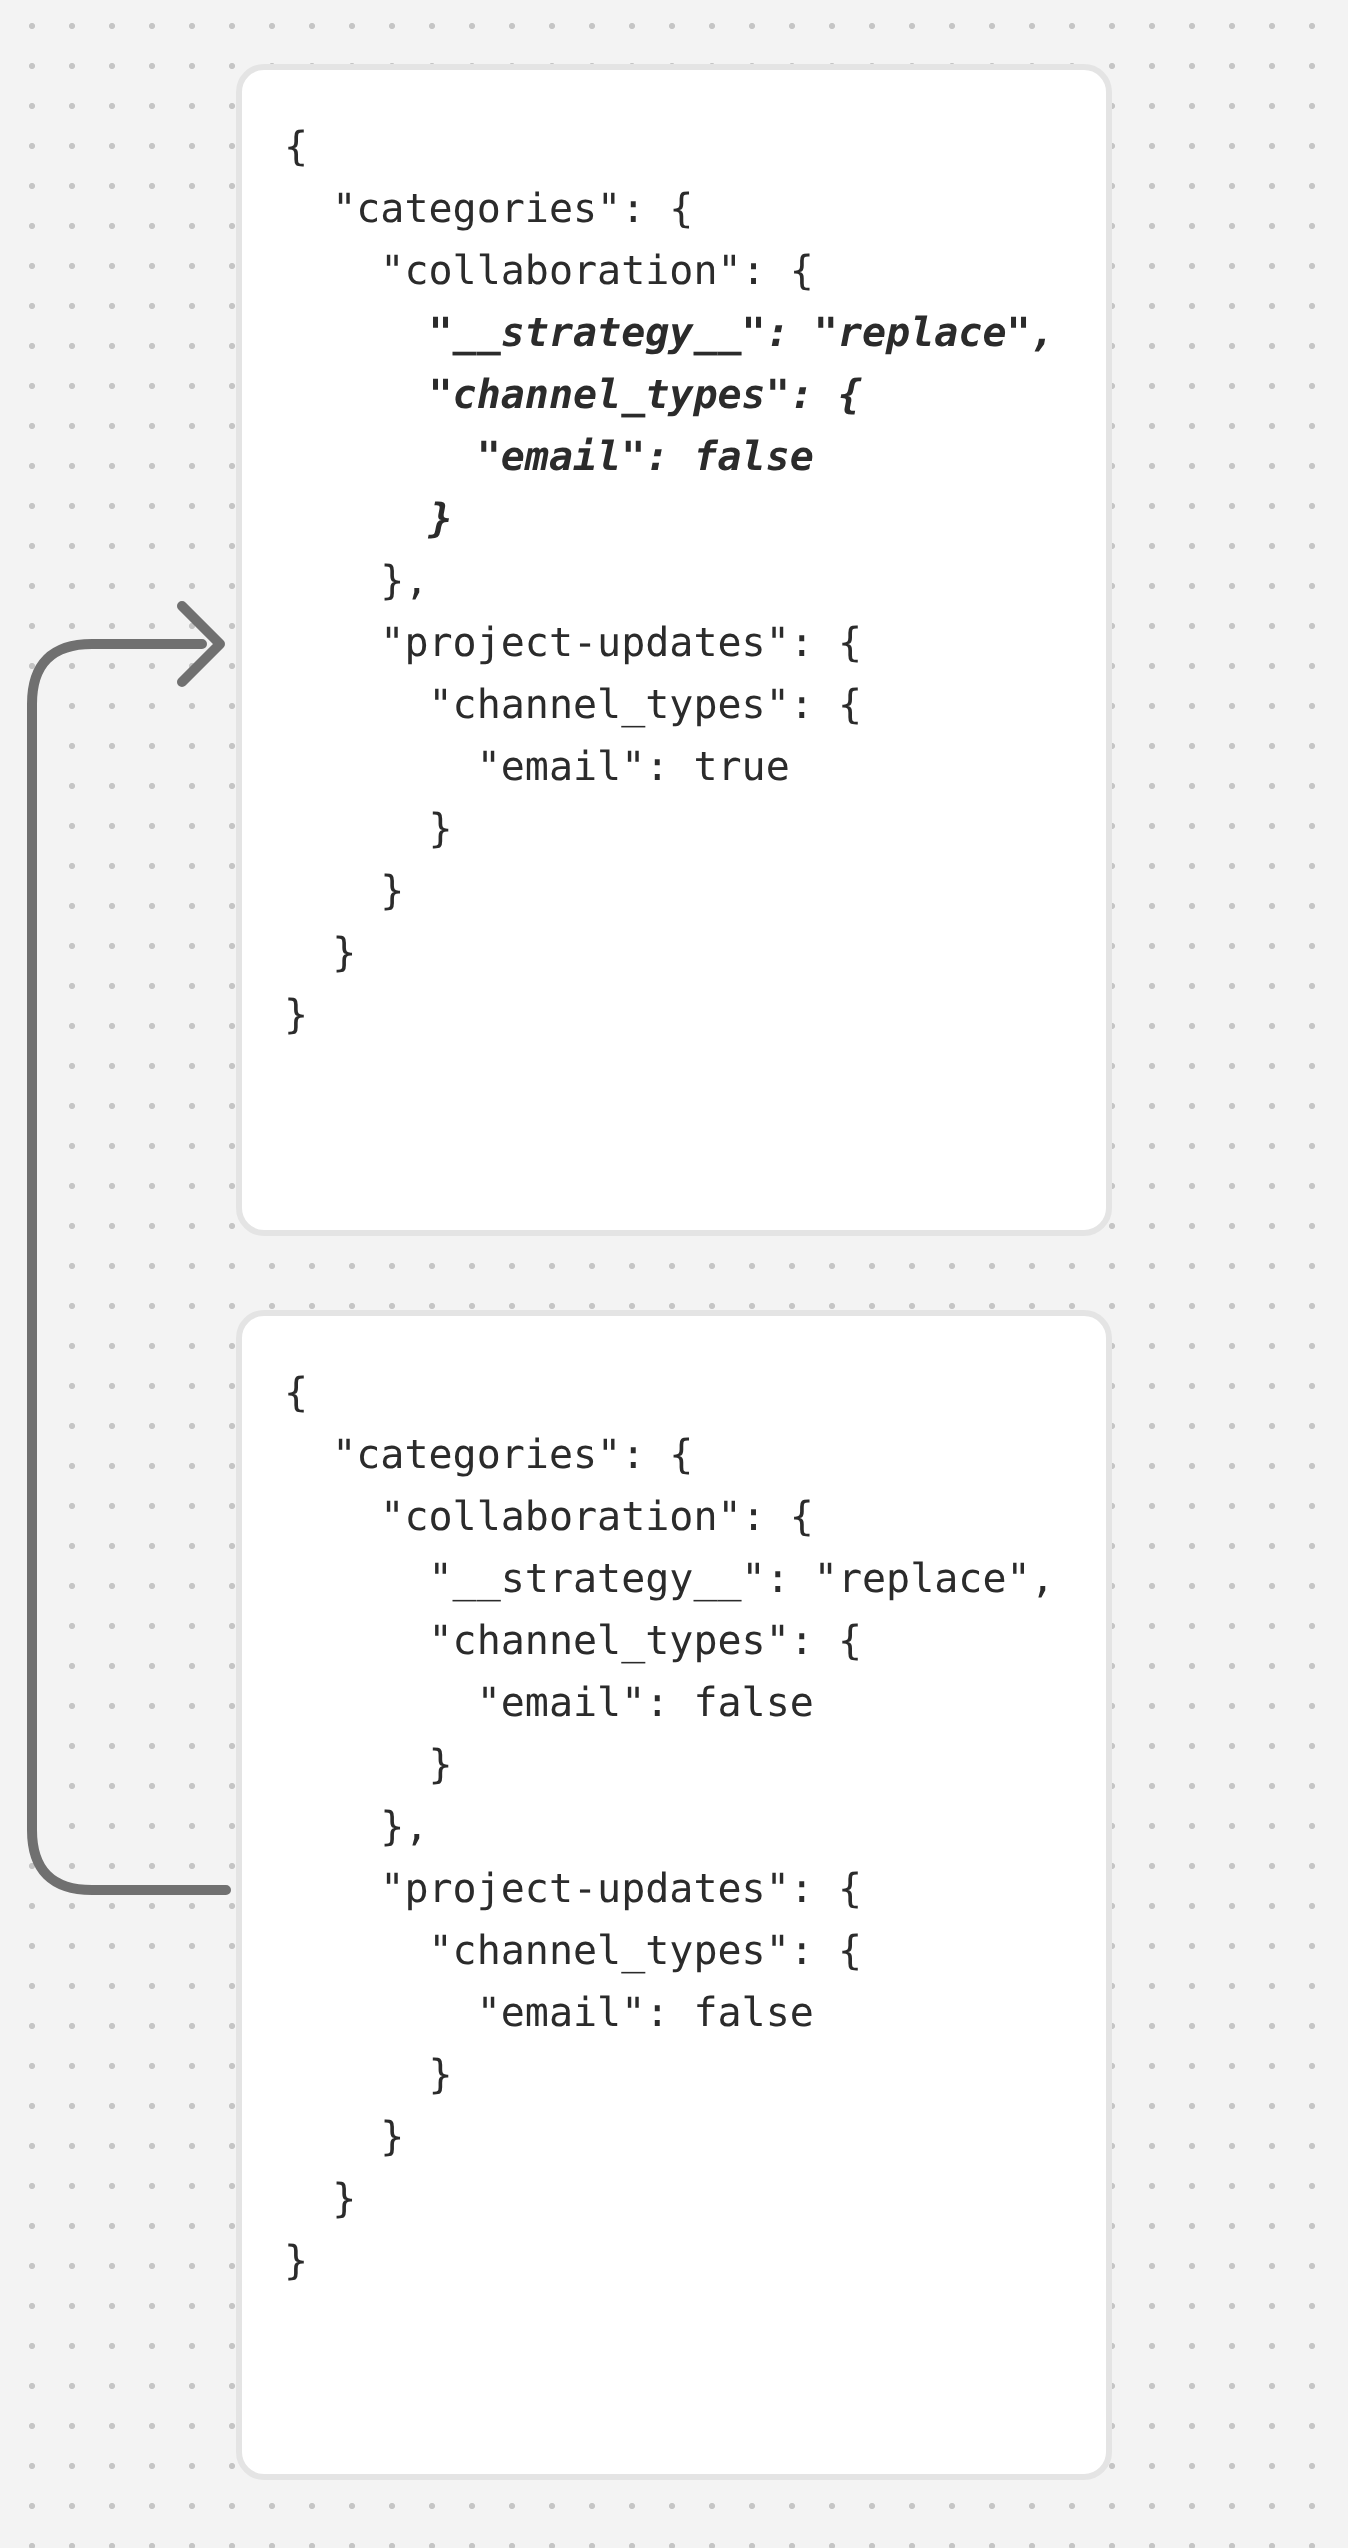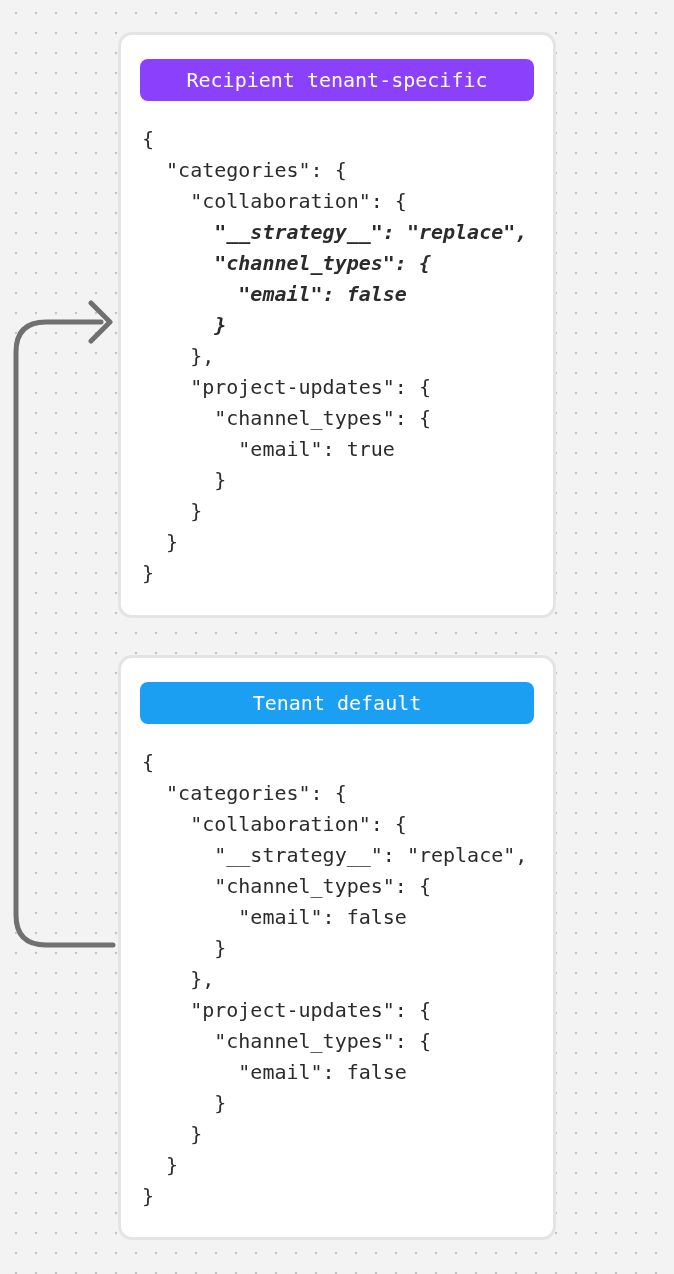--- a/index.html
+++ b/index.html
@@ -67,22 +67,20 @@
 <body>
 
 <div class="canvas">
 
   <svg class="flow-arrow" width="130" height="670" viewBox="0 0 130 670" fill="none" xmlns="http://www.w3.org/2000/svg">
     <path d="M113 645 L46 645 Q16 645 16 615 L16 52 Q16 22 46 22 L101 22" stroke-width="5" stroke-linecap="round" fill="none" stroke="#707070"></path>
     <path d="M91 3 L110 22 L91 41" stroke-width="5" stroke-linecap="round" stroke-linejoin="round" fill="none" stroke="#707070"></path>
   </svg>
 
   <div class="card card-top">
-    <div class="badge" style="background-color: rgb(139, 64, 251);">Recipient tenant-specific</div>
     <pre class="code"><div class="code-line">{</div><div class="code-line">  "categories": {</div><div class="code-line">    "collaboration": {</div><div class="code-line emphasis">      "__strategy__": "replace",</div><div class="code-line emphasis">      "channel_types": {</div><div class="code-line emphasis">        "email": false</div><div class="code-line emphasis">      }</div><div class="code-line">    },</div><div class="code-line">    "project-updates": {</div><div class="code-line">      "channel_types": {</div><div class="code-line">        "email": true</div><div class="code-line">      }</div><div class="code-line">    }</div><div class="code-line">  }</div><div class="code-line">}</div></pre>
   </div>
 
   <div class="card card-bottom">
-    <div class="badge" style="background-color: rgb(26, 159, 242);">Tenant default</div>
     <pre class="code"><div class="code-line">{</div><div class="code-line">  "categories": {</div><div class="code-line">    "collaboration": {</div><div class="code-line">      "__strategy__": "replace",</div><div class="code-line">      "channel_types": {</div><div class="code-line">        "email": false</div><div class="code-line">      }</div><div class="code-line">    },</div><div class="code-line">    "project-updates": {</div><div class="code-line">      "channel_types": {</div><div class="code-line">        "email": false</div><div class="code-line">      }</div><div class="code-line">    }</div><div class="code-line">  }</div><div class="code-line">}</div></pre>
   </div>
 
 </div>
 
 </body></html>

